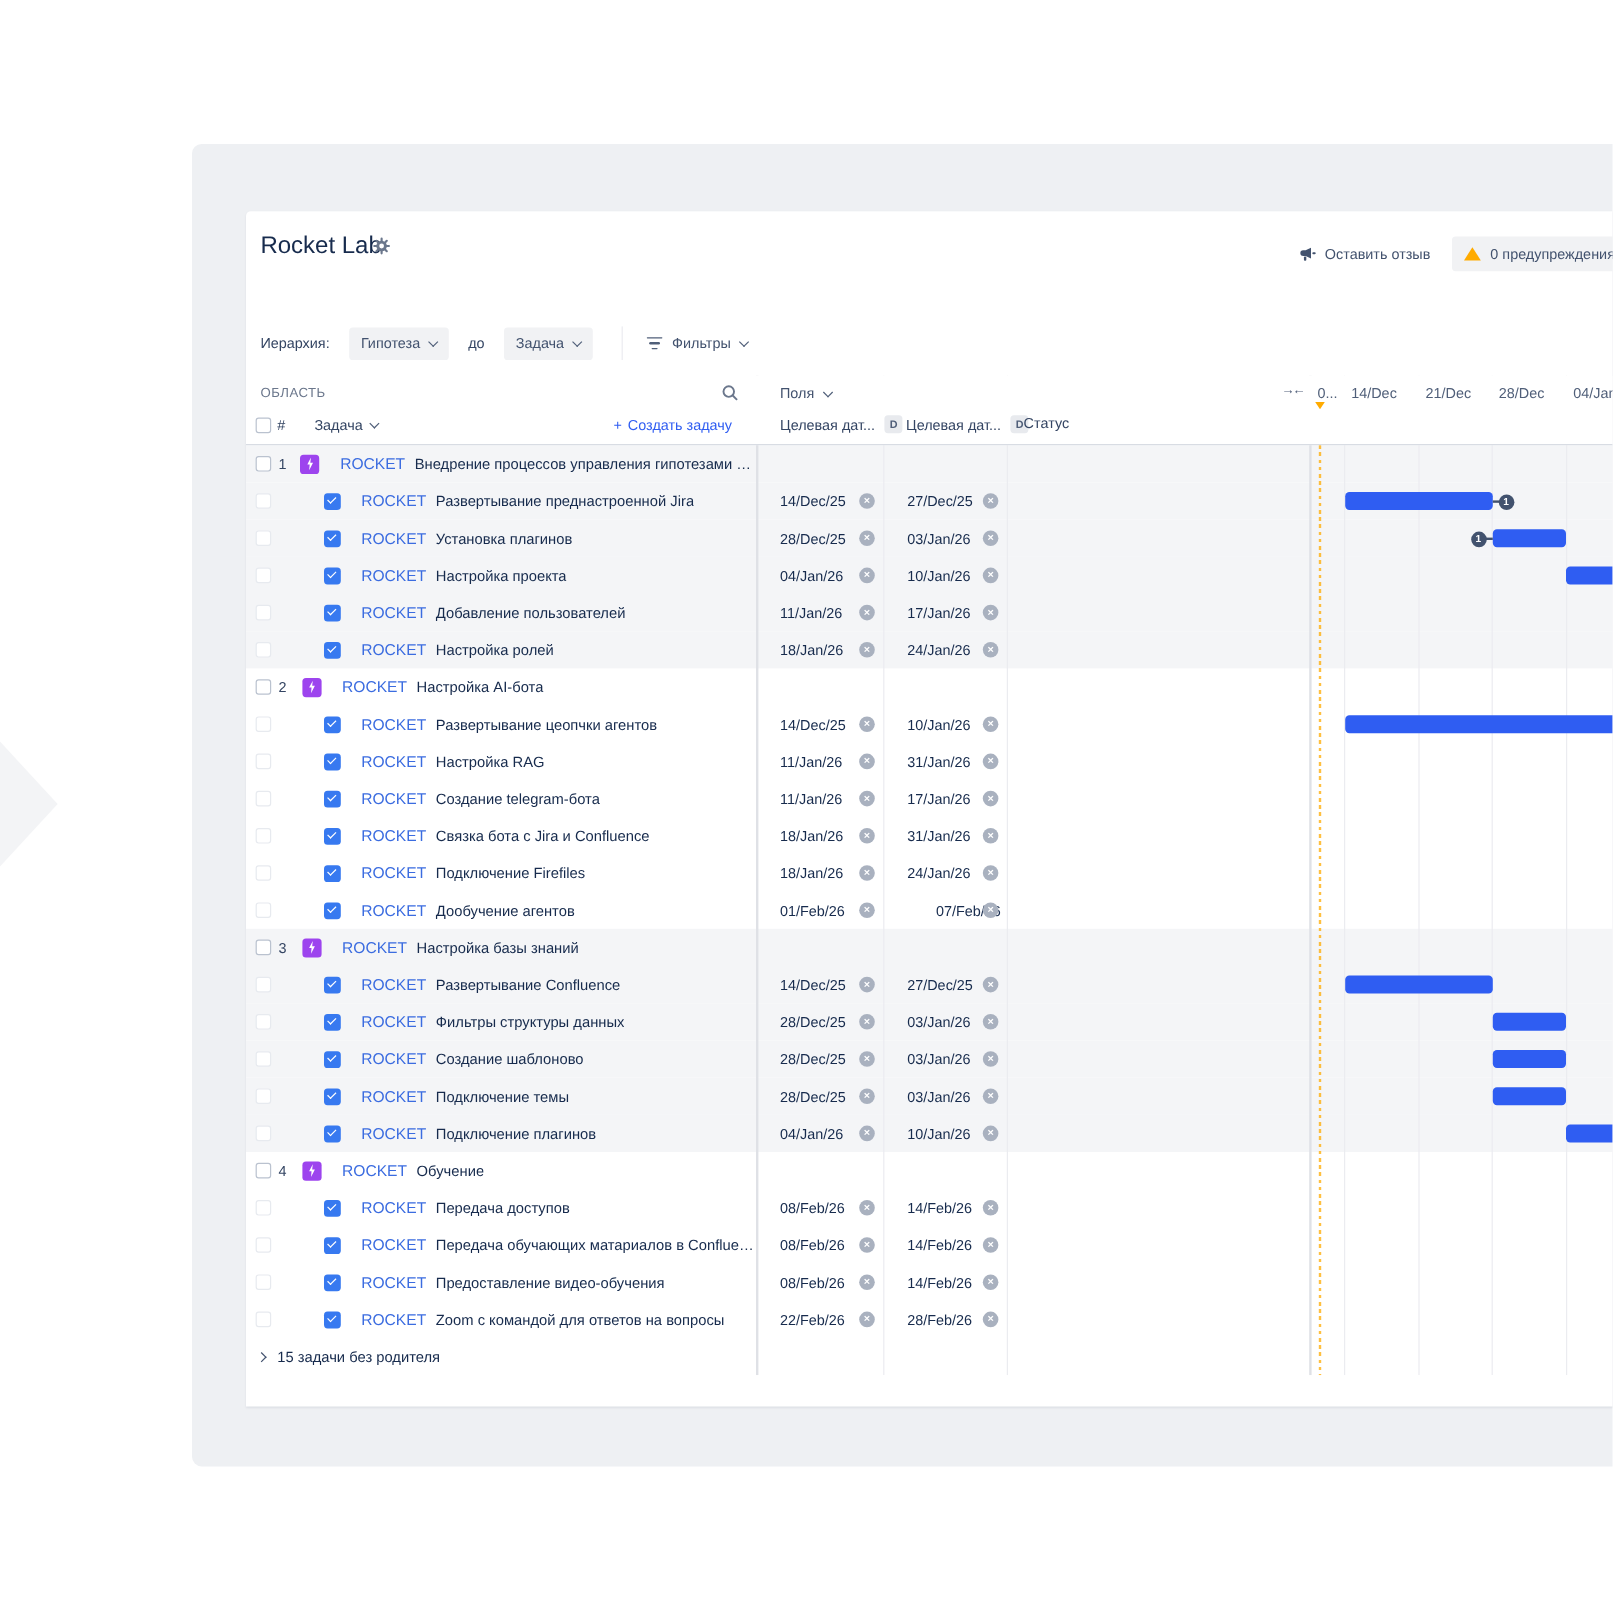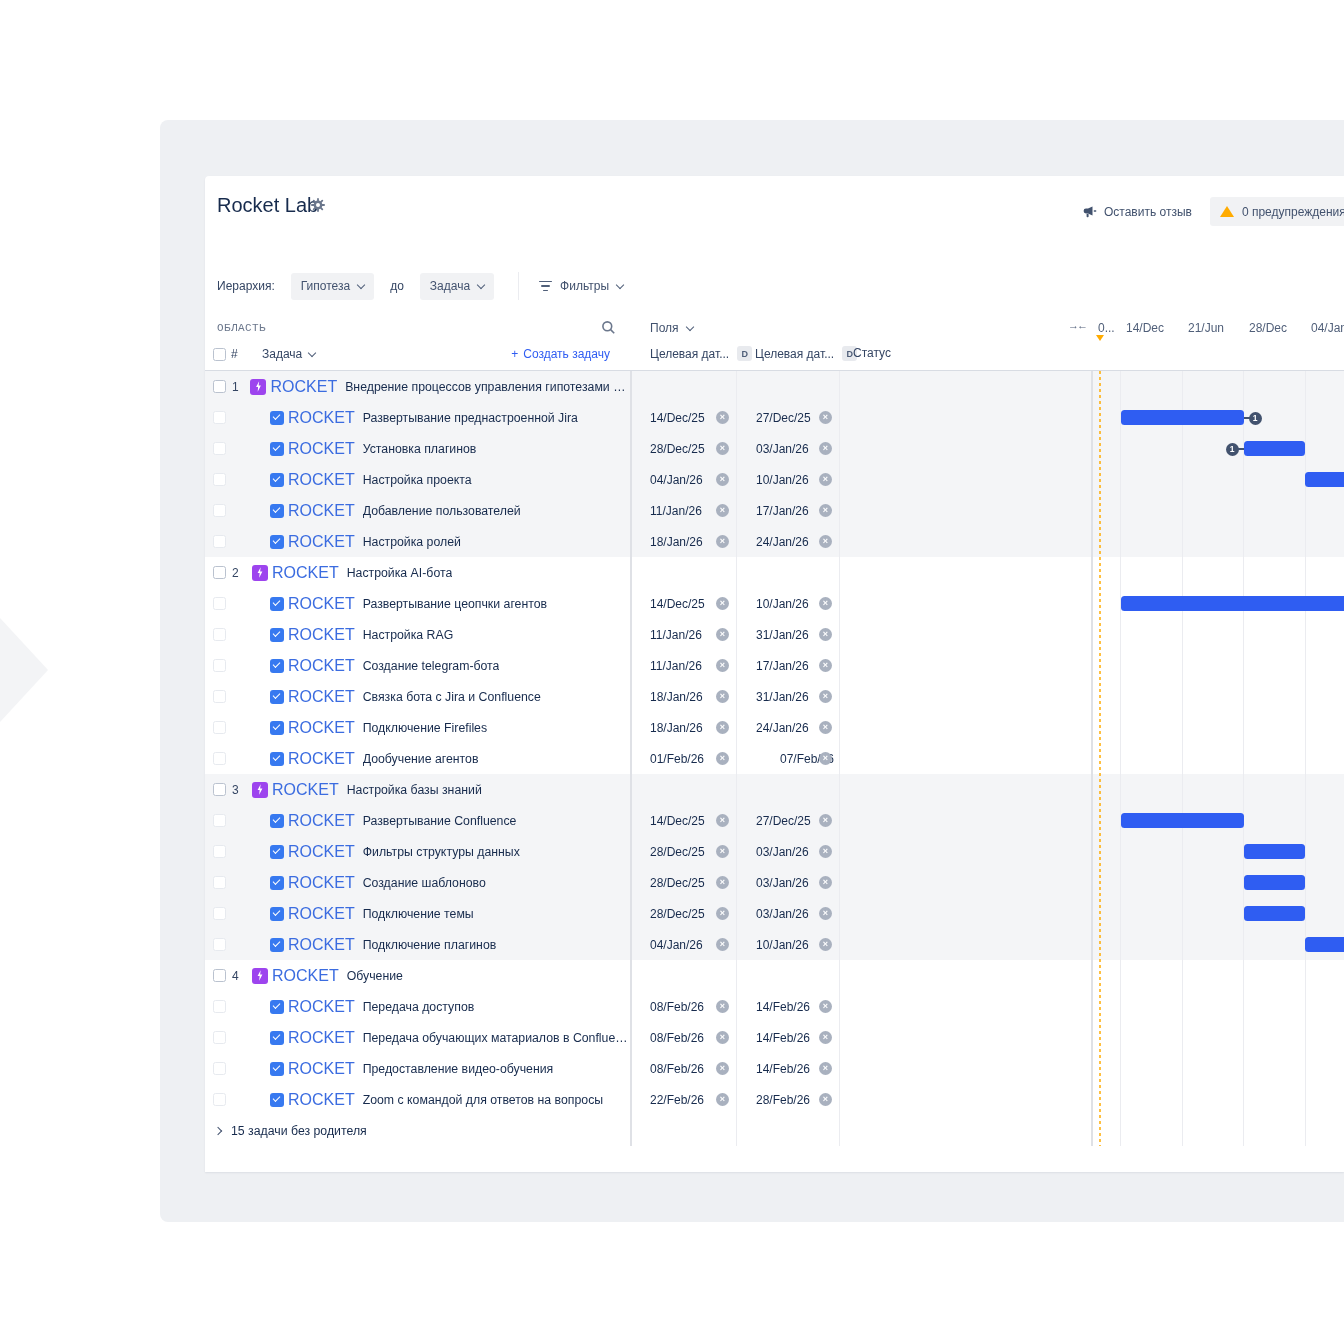--- a/index.html
+++ b/index.html
@@ -39,21 +39,21 @@
   .chip { display:flex; align-items:center; gap:8px; background:#f1f2f4; border-radius:3px; height:27px; padding:0 10px;
           color:#42526e; cursor:pointer; } .tb-gap-lg { width:16px; }
   .v-div { width:1px; height:28px; background:#ebecf0; margin:0 20px 0 24px; }
   .filters { display:flex; align-items:center; gap:8px; color:#42526e; cursor:pointer; }
   .f-ico { display:inline-flex; flex-direction:column; gap:3px; align-items:center; }
   .f-ico i { display:block; height:1.6px; background:#505f79; border-radius:1px; }
 
   
   .grid { position:absolute; left:0; right:0; top:137px; height:833px; overflow:hidden; }
   .ghead { position:absolute; left:0; right:0; top:0; height:58px; background:#fff; z-index:5; border-bottom:1px solid #d8dce3; }
-  .lblA { position:absolute; top:9px; font-size:11px; color:#6b778c; letter-spacing:.4px;font-family:Liberation Mono, monospace; }
+  .lblA { position:absolute; top:9px; font-size:11px; color:#6b778c; letter-spacing:.4px; }
   .srch { position:absolute; left:396px; top:7px; cursor:pointer; }
   .fields-menu { position:absolute; left:445px; top:8px; display:flex; gap:8px; align-items:center; font-size:12px; color:#42526e; cursor:pointer; }
   .collapse-ico { position:absolute; left:863px; top:6px; font-size:11px; color:#505f79; letter-spacing:-2px; cursor:pointer; }
   .tick { position:absolute; top:8px; font-size:12px; color:#505f79; }
   .hrowB { position:absolute; left:0; right:0; top:28px; height:30px; }
   .hchk { position:absolute; left:8px; top:7px; }
   .chkbox { width:13px; height:13px; border:1.5px solid #bac2cf; border-radius:2.5px; background:#fff; }
   .chkbox.faint { border-color:#e7eaef; }
   .hnum { position:absolute; left:26px; top:6px; font-size:12px; color:#344563; }
   .htask { position:absolute; left:57px; top:6px; font-size:12px; color:#344563; display:flex; gap:7px; align-items:center; cursor:pointer; }
@@ -70,21 +70,21 @@
   .row.gray { background:#f4f5f7; }
   .scope-cell { position:absolute; left:0; top:0; width:425px; height:31px; display:flex; align-items:center; font-size:12.3px; }
   .rchk { margin-left:8px; flex:none; }
   .rnum { width:20px; margin-left:6px; font-size:12px; color:#344563; }
   .epic-ico { width:16px; height:16px; border-radius:3px; background:var(--epic,#9d44ee); position:relative; flex:none; }
   .epic-ico i { position:absolute; left:4px; top:2px; width:8px; height:12px; background:#fff;
                 clip-path:polygon(58% 6%,20% 54%,45% 54%,40% 94%,80% 42%,52% 42%); }
   .task-ico { width:14px; height:14px; border-radius:3px; background:var(--task,#3779f0); position:relative; flex:none; }
   .task-ico i { position:absolute; left:3px; top:3.5px; width:7px; height:4px; border-left:1.8px solid #fff;
                 border-bottom:1.8px solid #fff; transform:rotate(-45deg); }
-  .key { color:var(--link,#3b6ce0); font-size:16px; margin:0 8px 0 4px; cursor:pointer; white-space:nowrap; }
+  .key { color:var(--link,#3b6ce0); font-size:13px; margin:0 8px 0 17px; cursor:pointer; white-space:nowrap; }
   .ttl { color:#172b4d; white-space:nowrap; overflow:hidden; text-overflow:ellipsis; }
   .exp-chev { width:6px; height:6px; border-right:1.7px solid #42526e; border-top:1.7px solid #42526e;
               transform:rotate(45deg); margin:0 10px 0 10px; flex:none; }
   .date-cell { position:absolute; top:0; height:31px; display:flex; align-items:center; font-size:12px; color:#172b4d; cursor:pointer; }
   .date-cell .txt { margin-left:20px; }
   .gcirc { position:absolute; right:7px; top:9px; width:13px; height:13px; border-radius:50%; background:#a9b1bf;
            color:#fff; font-size:9px; line-height:13px; text-align:center; font-weight:bold; }
   .tl-cell { position:absolute; left:887px; width:252px; top:0; height:31px; overflow:hidden; }
   .bar { position:absolute; top:8px; height:15px; background:var(--bar,#2f5df2); border-radius:3.5px; cursor:pointer; z-index:2; }
   .dep { position:absolute; top:9.5px; width:13px; height:13px; border-radius:50%; background:#42526e; color:#fff;
@@ -684,21 +684,21 @@
             <circle cx="6.3" cy="6.3" r="4.4"></circle>
               <line x1="9.6" y1="9.6" x2="13.2" y2="13.2"></line>
           </svg>
           <span class="fields-menu">
             <span>Поля</span>
             <span class="chev"></span>
           </span>
           <span class="collapse-ico">→←</span>
           <span class="tick" style="left:893px">0...</span>
           <span class="tick" style="left:921px">14/Dec</span>
-          <span class="tick" style="left:983px">21/Jun</span>
+          <span class="tick" style="left:983px">21/Dec</span>
           <span class="tick" style="left:1044px">28/Dec</span>
           <span class="tick" style="left:1106px">04/Jan</span>
           <span class="today-tri" style="left:891px"></span>
 
           <div class="hrowB">
             <span class="hchk chkbox"></span>
             <span class="hnum">#</span>
             <span class="htask">
               <span>Задача</span>
               <span class="chev"></span>

